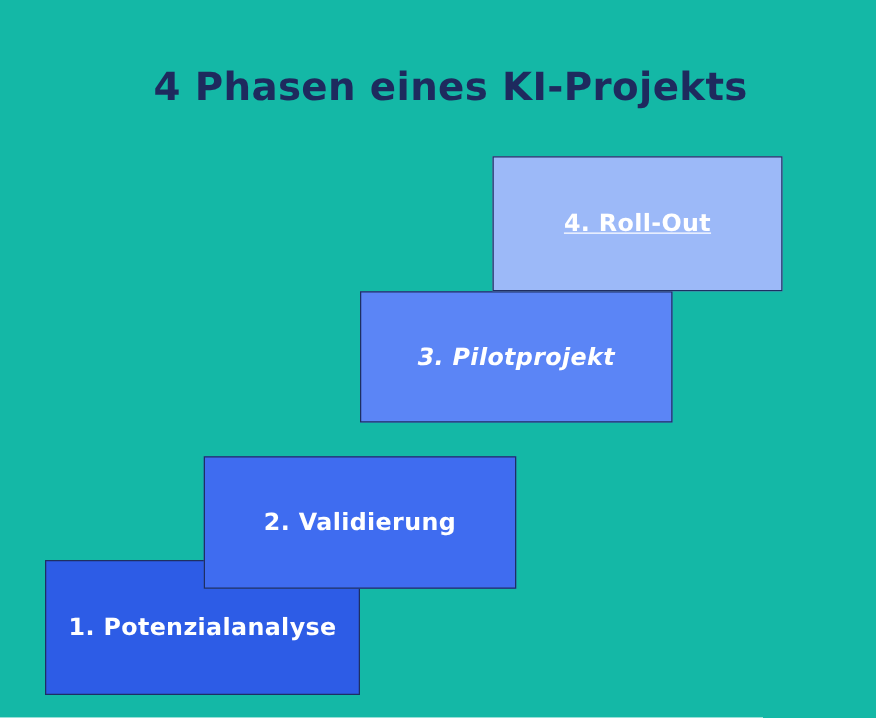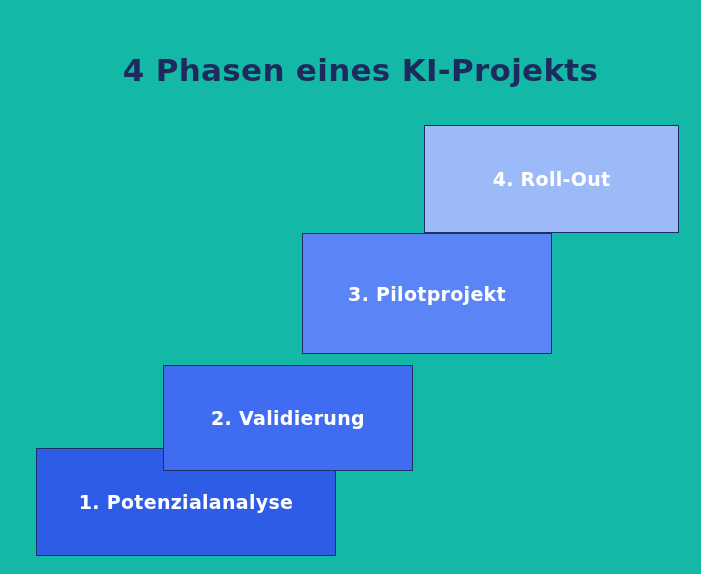--- a/index.html
+++ b/index.html
@@ -34,24 +34,24 @@
     align-items: center;
     justify-content: center;
     border: 1px solid #1e2f63;
     box-sizing: border-box;
     color: #ffffff;
     font-size: 19px;
     font-weight: 700;
     letter-spacing: 0.3px;
     text-align: center;
   }
-  .phase-1 { left: 36px;  top: 448px; width: 300px; height: 108px; z-index: 1; }
+  .phase-1 { left: 36px;  top: 448px; width: 252px; height: 108px; z-index: 1; }
   .phase-2 { left: 163px; top: 341px; width: 250px; height: 106px; z-index: 2; }
-  .phase-3 { left: 302px; top: 233px; width: 250px; height: 121px; z-index: 3; }
-  .phase-4 { left: 424px; top: 125px; width: 255px; height: 108px; z-index: 4; }
+  .phase-3 { left: 288px; top: 233px; width: 250px; height: 105px; z-index: 3; font-style: italic; }
+  .phase-4 { left: 394px; top: 125px; width: 232px; height: 108px; z-index: 4; text-decoration: underline; }
 </style>
 </head>
 <body>
 
 <div class="canvas">
 
   <h1 class="title" style="color: rgb(30, 42, 94);">4 Phasen eines KI-Projekts</h1>
 
   <div class="phase phase-1" style="background: rgb(45, 92, 230); border-color: rgb(30, 47, 99);">
     <span>1. Potenzialanalyse</span>

